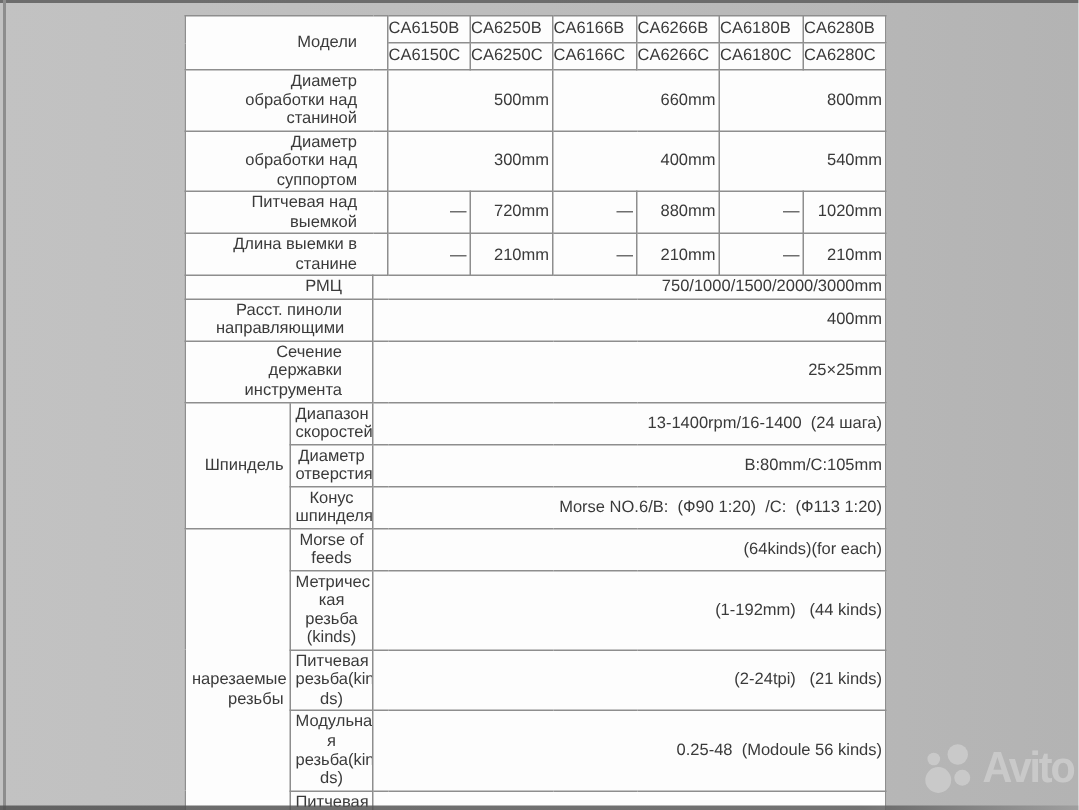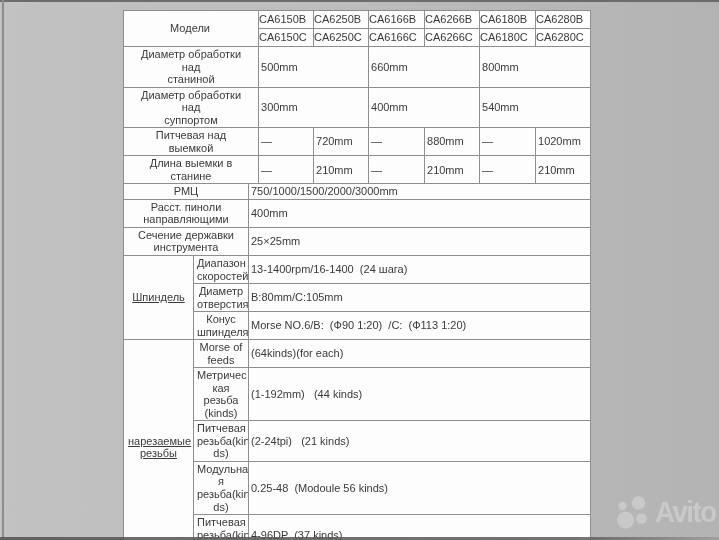--- a/index.html
+++ b/index.html
@@ -17,24 +17,24 @@
   table.spec {
     position: absolute; top: 10px; left: 123px;
     width: 467px; table-layout: fixed; border-collapse: collapse;
     background: #fdfdfd;
   }
   td {
     border: 1px solid #8e8e8e;
     font-size: 11px; color: #3a3a3a;
     overflow: hidden; line-height: 1.14;
   }
-  td.lbl  { text-align: center;  padding: 1px 8px; white-space: pre-line; }
-  td.grp  { text-align: center;  padding: 1px 4px; white-space: pre-line; vertical-align: middle; text-decoration: underline; }
+  td.lbl  { text-align: right;  padding: 1px 20px; white-space: pre-line; }
+  td.grp  { text-align: right;  padding: 1px 4px; white-space: pre-line; vertical-align: middle; }
   td.sub  { text-align: center;  padding: 1px 3px; white-space: pre-line; vertical-align: middle; }
-  td.val  { text-align: left; padding: 1px 2px; white-space: pre-wrap; vertical-align: middle; }
+  td.val  { text-align: right; padding: 1px 2px; white-space: pre-wrap; vertical-align: middle; }
   td.mdl  { text-align: left; padding: 1px 0;  vertical-align: middle; }
 
   .watermark {
     position: absolute; left: 614px; top: 495px;
     display: flex; align-items: flex-start;
     color: #cbcbcb; opacity: .95;
   }
   .watermark .wm-text {
     font-size: 29px; font-weight: bold; letter-spacing: -1.5px;
     line-height: 1; margin-left: 3px; margin-top: 3px;

